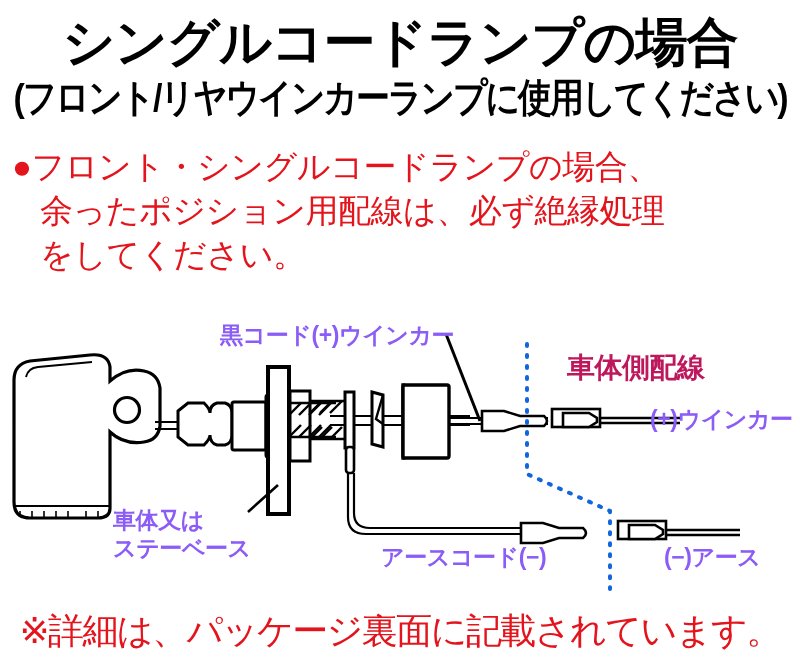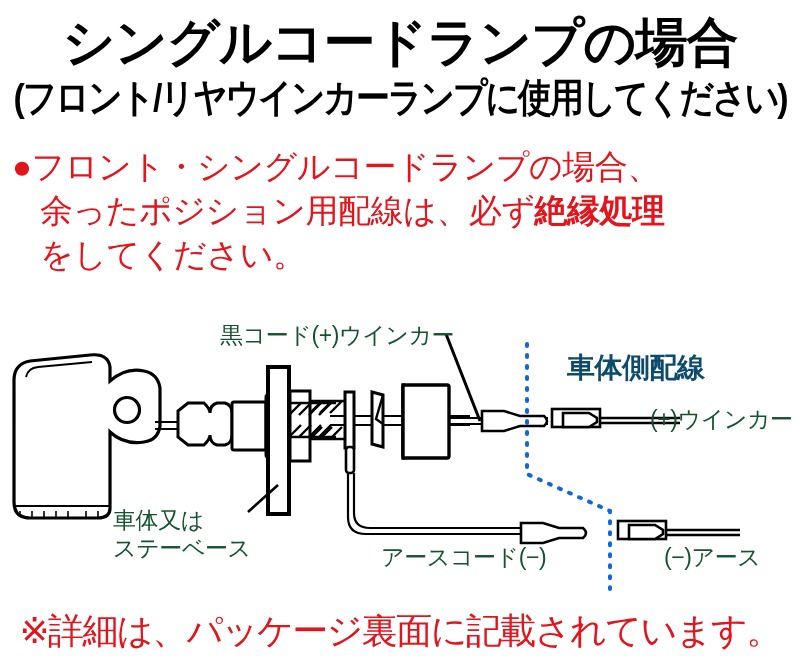--- a/index.html
+++ b/index.html
@@ -60,21 +60,21 @@
     left: 12px;
     top: 136px;
     width: 786px;
     color: #e3141c;
     font-size: 33px;
     line-height: 44px;
     letter-spacing: -0.5px;
     font-weight: 500;
   }
   .warn .l2, .warn .l3 { padding-left: 28px; }
-  .warn b { font-weight: bold; }
+  .warn b { font-weight: normal; }
 
   
   .note {
     position: absolute;
     left: 0;
     top: 600px;
     width: 800px;
     text-align: center;
     color: #e3141c;
     font-size: 36px;
@@ -82,30 +82,31 @@
     font-weight: normal;
     letter-spacing: -1.6px;
     white-space: nowrap;
   }
 
   
   .lbl {
     position: absolute;
     font-size: 23px;
     line-height: 28px;
-    color: #14532d;
+    color: #8b5cf6;
     white-space: nowrap;
     letter-spacing: -0.4px;
+    font-weight: bold;
   }
   .lbl-blue {
     position: absolute;
     font-size: 28px;
     line-height: 32px;
     font-weight: bold;
-    color: #0c4a6e;
+    color: #be185d;
     white-space: nowrap;
     letter-spacing: -0.5px;
   }
 
   #lbl-black-cord { left: 220px; top: 312px; }
   #lbl-body-stay  { left: 113px; top: 497px; }
   #lbl-earth-cord { left: 381px; top: 534px; text-align: right; }
   #lbl-body-wire  { left: 567px; top: 343px; }
   #lbl-plus-wink  { left: 650px; top: 396px; }
   #lbl-minus-earth{ left: 664px; top: 534px; }

